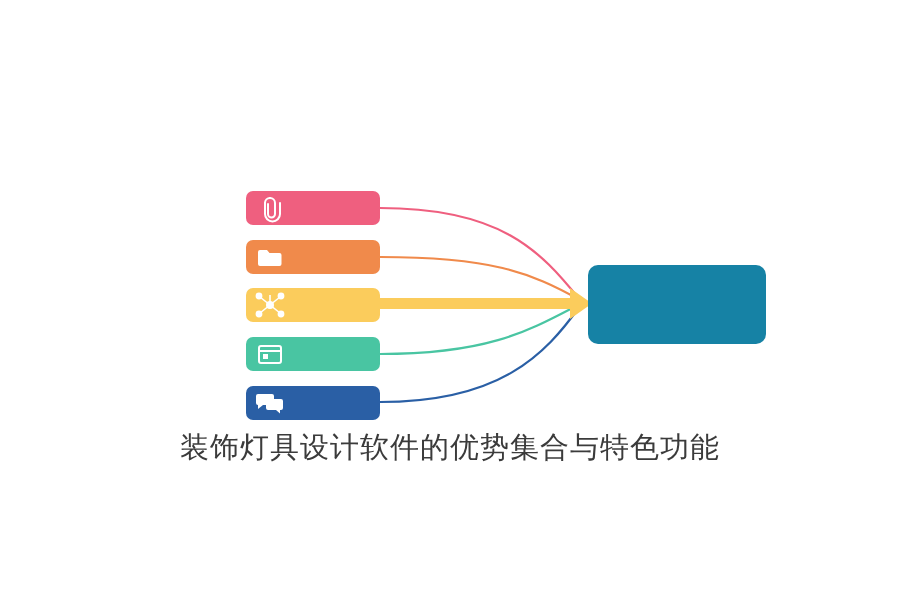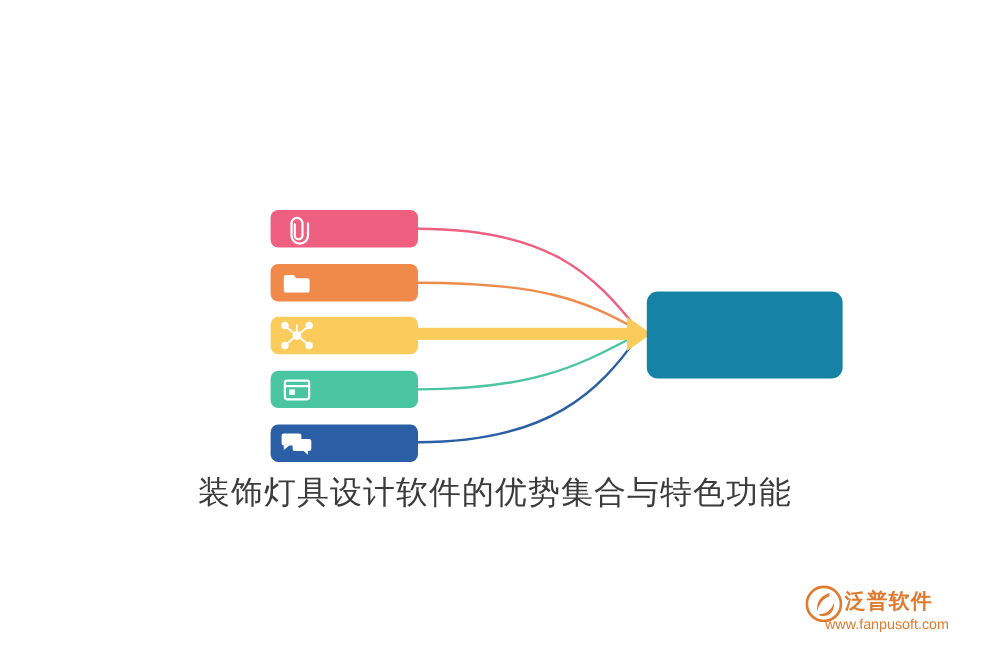--- a/index.html
+++ b/index.html
@@ -136,23 +136,14 @@
       <rect x="246" y="386" width="134" height="34" rx="7" ry="7" fill="#2a5fa5"></rect>
       <g fill="#ffffff">
         <path d="M 258 394 h 14 a 2 2 0 0 1 2 2 v 7 a 2 2 0 0 1 -2 2 h -9 l -5 4 v -4 a 2 2 0 0 1 -2 -2 v -7 a 2 2 0 0 1 2 -2 z"></path>
         <path d="M 268 399 h 13 a 2 2 0 0 1 2 2 v 7 a 2 2 0 0 1 -2 2 h -1 v 3.5 l -4 -3.5 h -8 a 2 2 0 0 1 -2 -2 v -7 a 2 2 0 0 1 2 -2 z"></path>
       </g>
     </g>
   </svg>
 
   <div class="caption">装饰灯具设计软件的优势集合与特色功能</div>
 
-  <div class="watermark">
-    <svg class="wm-logo" width="34" height="34" viewBox="0 0 34 34">
-      <circle cx="17" cy="17" r="15.5" fill="none" stroke="#e07a2f" stroke-width="2.4"></circle>
-      <path d="M 22 7 C 13 10 10 16 11 24 C 12 18 16 12 22 10 Z" fill="#e07a2f"></path>
-      <path d="M 12 26 C 18 27 24 23 26 16 C 27 24 22 29 14 28 Z" fill="#e07a2f"></path>
-    </svg>
-    <div class="wm-brand">泛普软件</div>
-    <div class="wm-url">www.fanpusoft.com</div>
-  </div>
 
 </div>
 
 </body></html>

